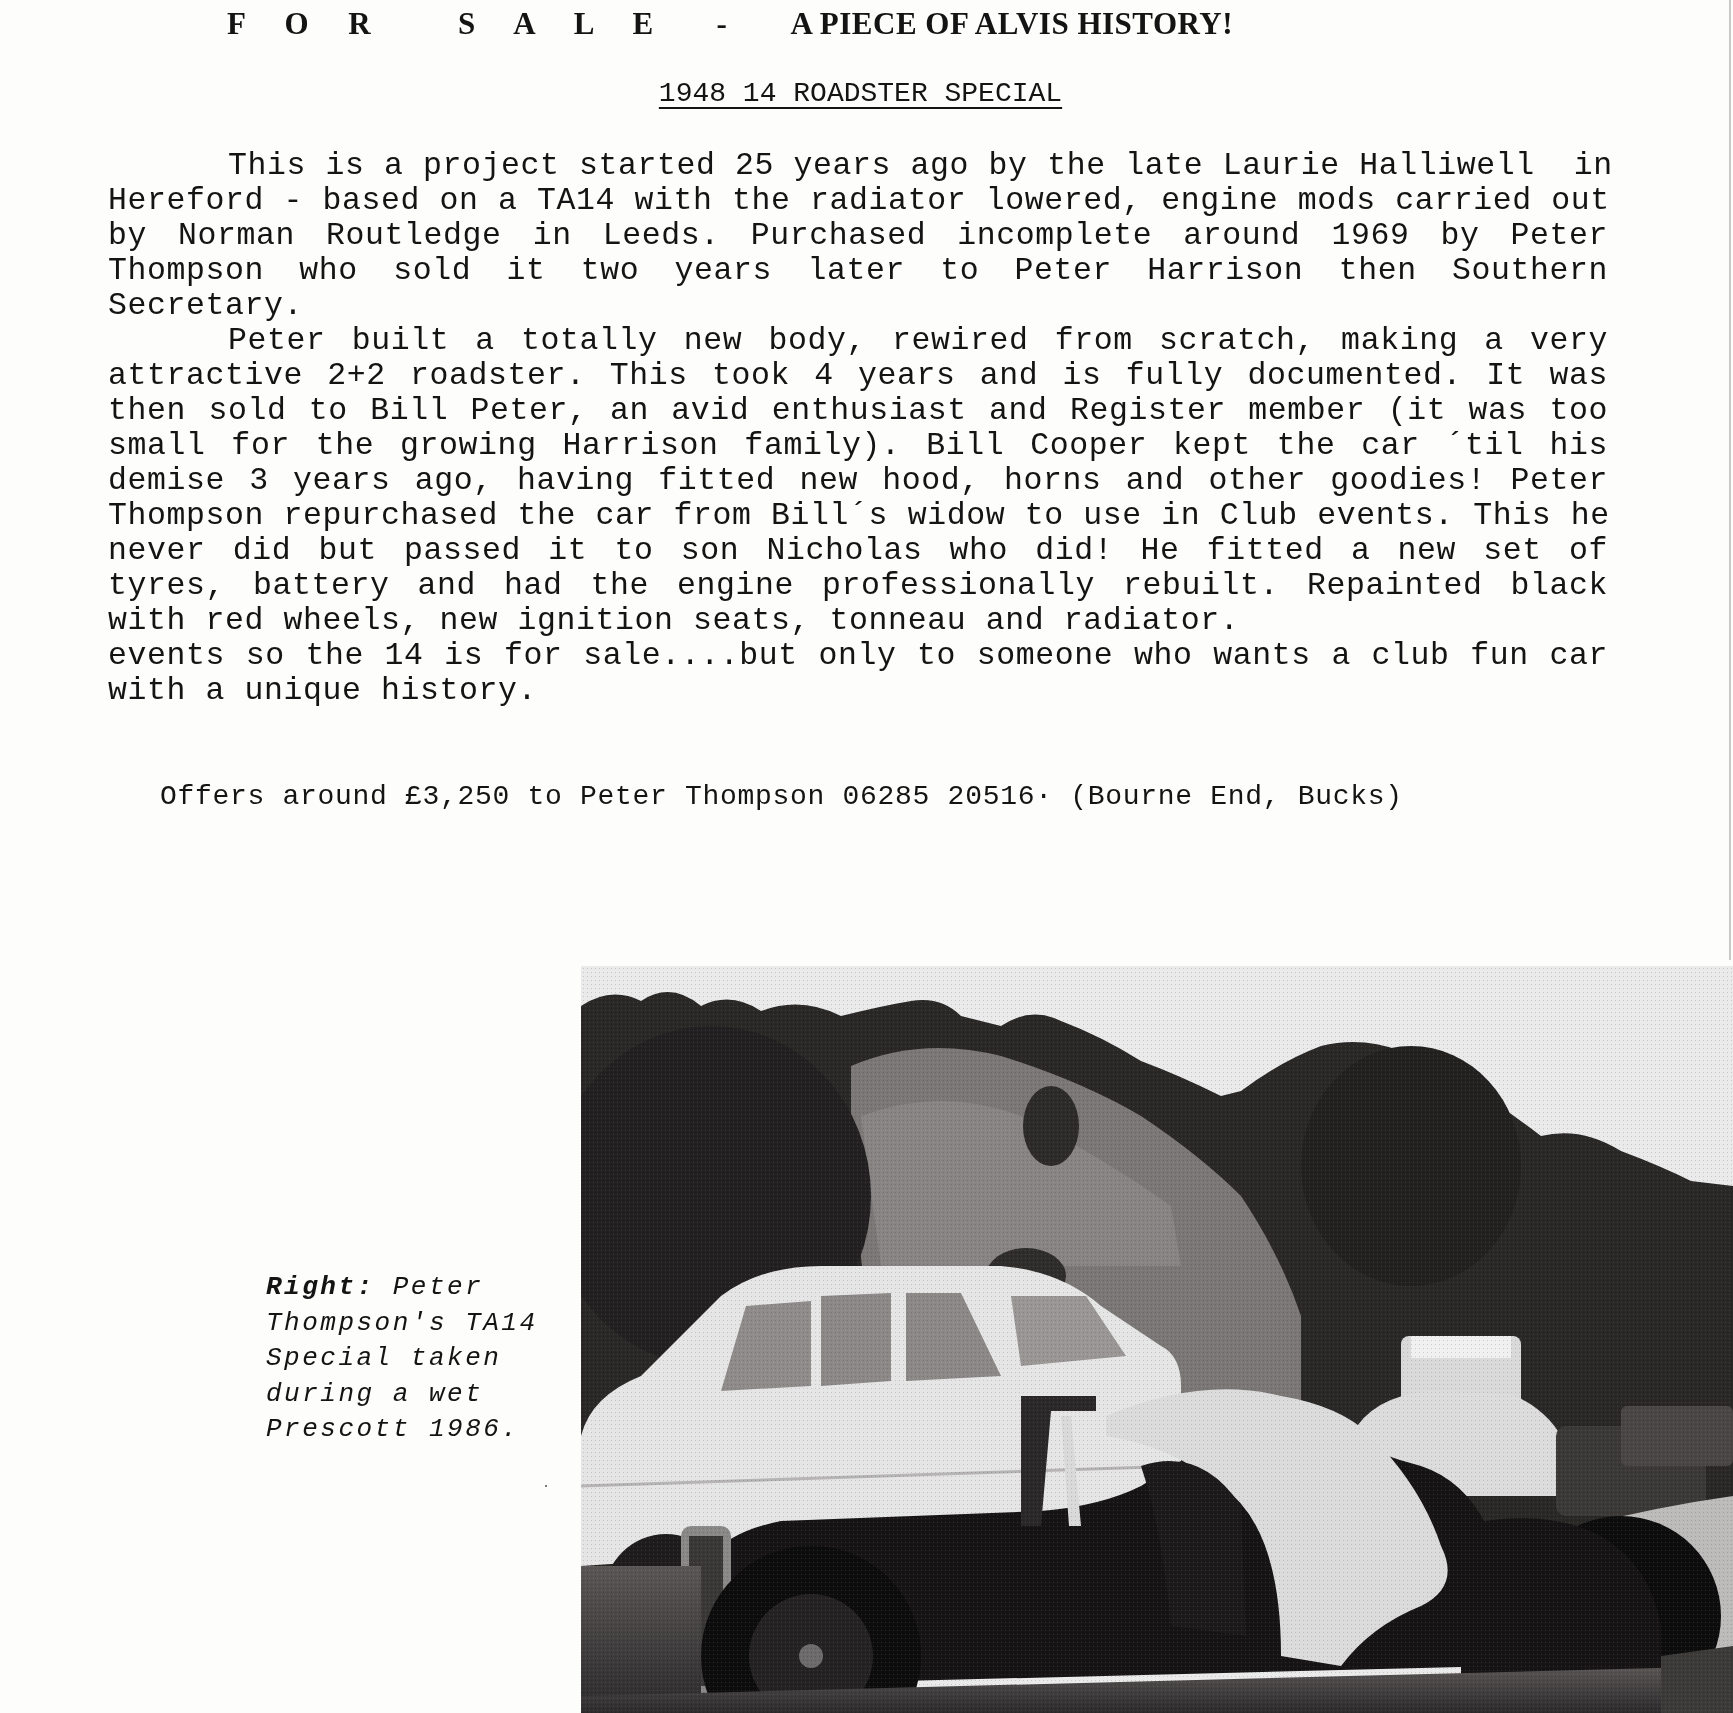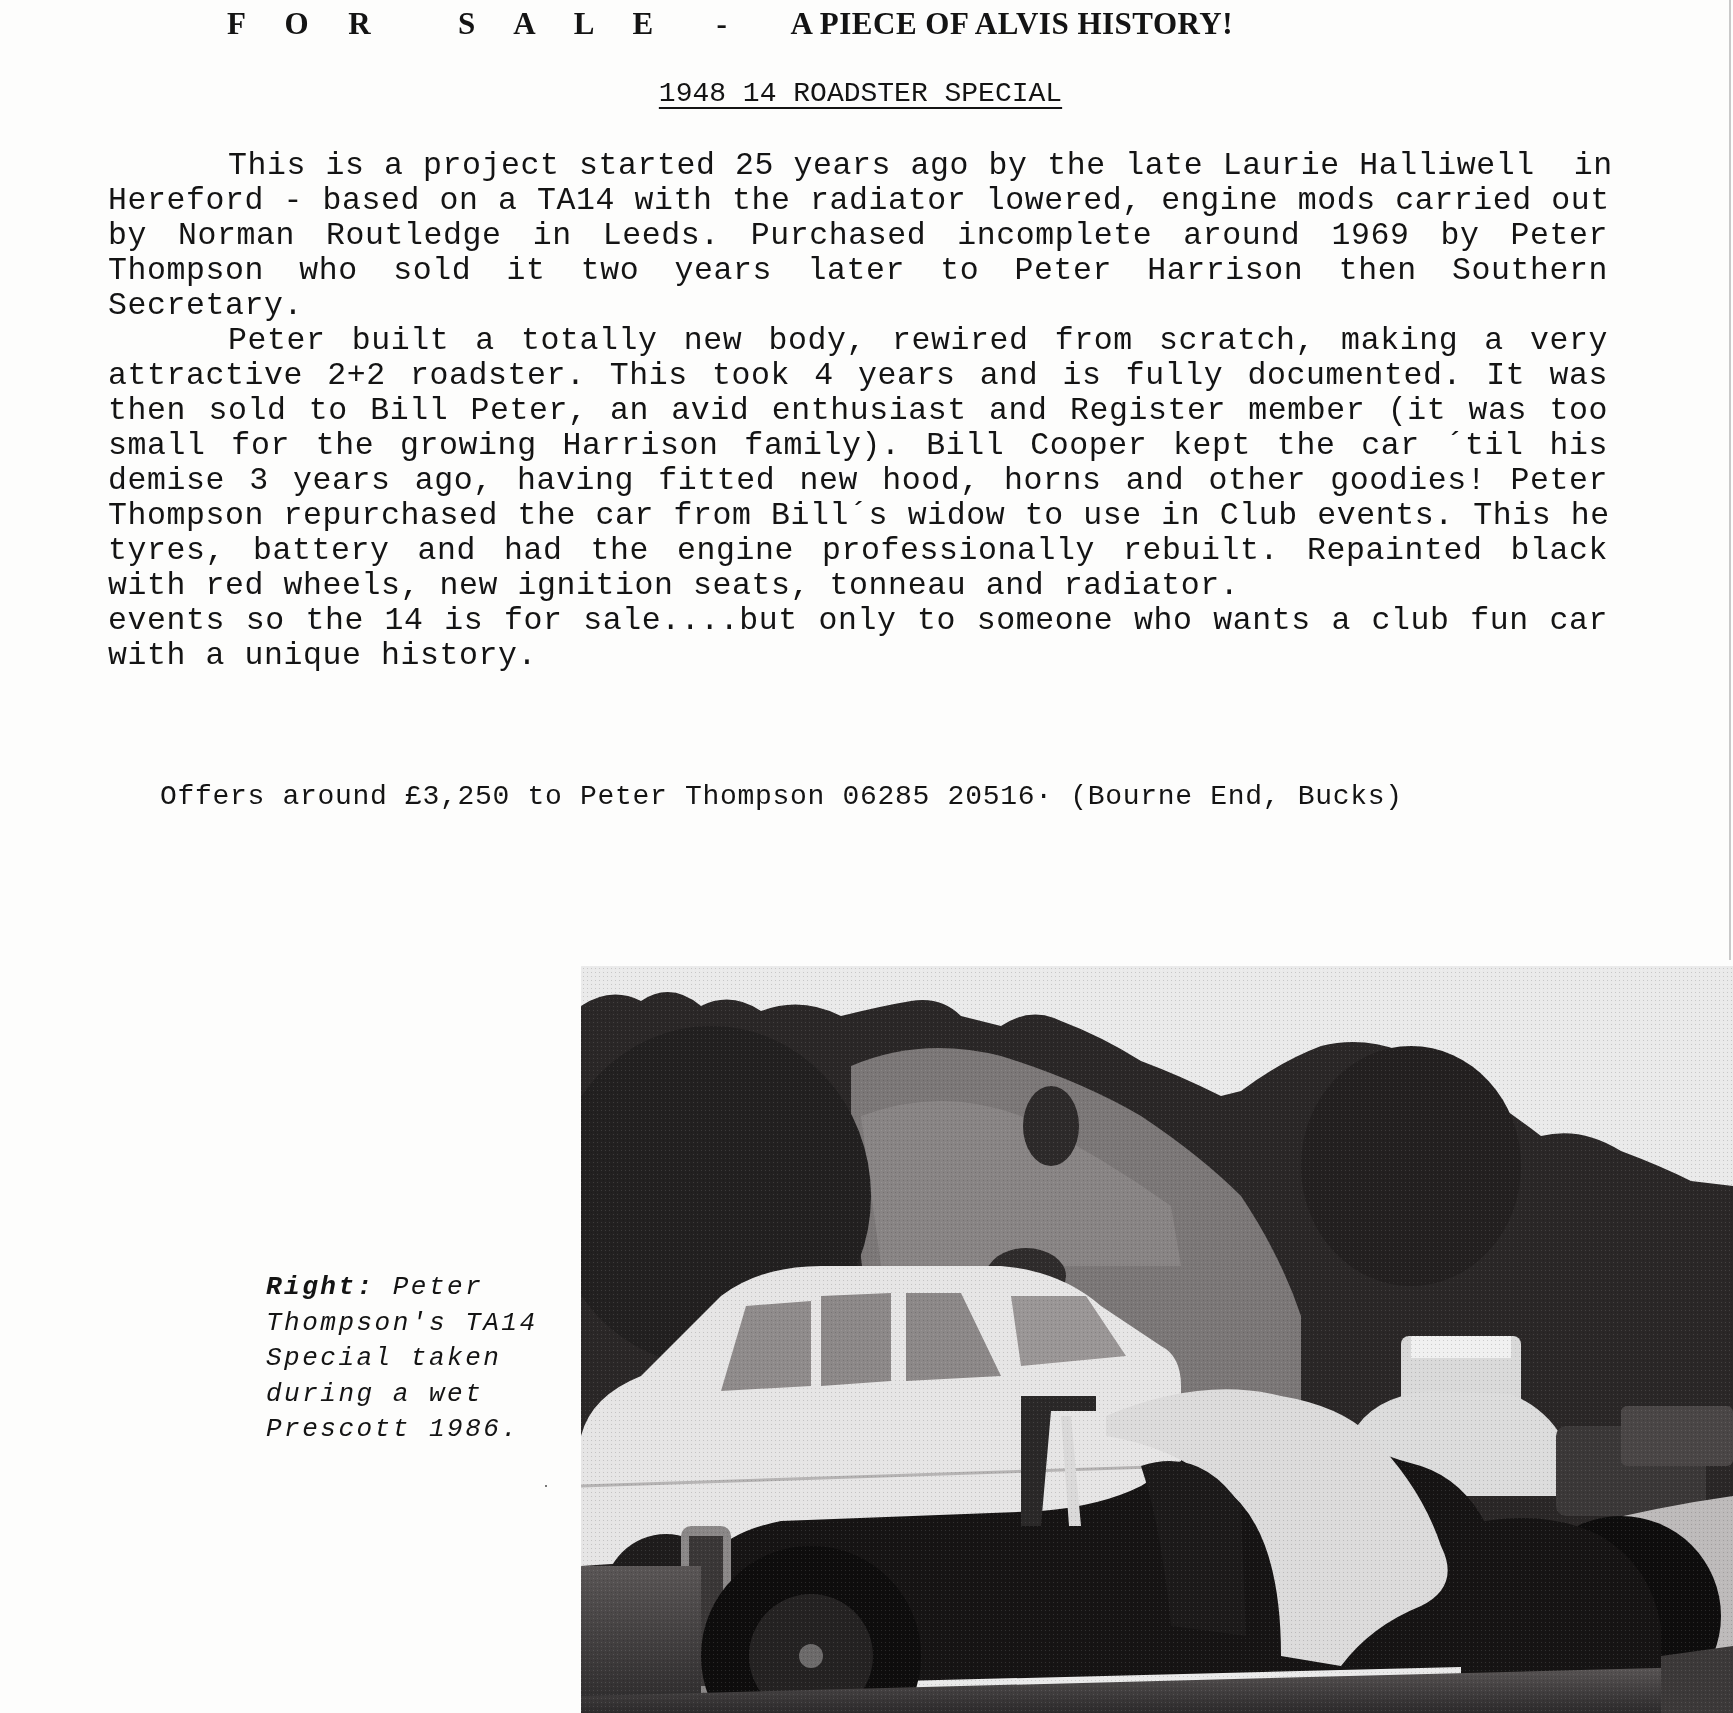--- a/index.html
+++ b/index.html
@@ -54,20 +54,21 @@
   <span class="line">Hereford - based on a TA14 with the radiator lowered, engine mods carried out</span>
   <span class="line">by Norman Routledge in Leeds. Purchased incomplete around 1969 by Peter</span>
   <span class="line">Thompson who sold it two years later to Peter Harrison then Southern</span>
   <span class="line last">Secretary.</span>
   <span class="line indent">Peter built a totally new body, rewired from scratch, making a very</span>
   <span class="line">attractive 2+2 roadster. This took 4 years and is fully documented. It was</span>
   <span class="line">then sold to Bill Peter, an avid enthusiast and Register member (it was too</span>
   <span class="line">small for the growing Harrison family). Bill Cooper kept the car ´til his</span>
   <span class="line">demise 3 years ago, having fitted new hood, horns and other goodies! Peter</span>
   <span class="line">Thompson repurchased the car from Bill´s widow to use in Club events. This he</span>
+  <span class="line">never did but passed it to son Nicholas who did! He fitted a new set of</span>
   <span class="line">tyres, battery and had the engine professionally rebuilt. Repainted black</span>
   <span class="line last">with red wheels, new ignition seats, tonneau and radiator.</span>
   <span class="line">events so the 14 is for sale....but only to someone who wants a club fun car</span>
   <span class="line last">with a unique history.</span>
 </div>
 
 <div class="offer">Offers around £3,250 to Peter Thompson 06285 20516· (Bourne End, Bucks)</div>
 
 <div class="caption">
   <span class="line"><b>Right:</b><span> Peter</span></span>

